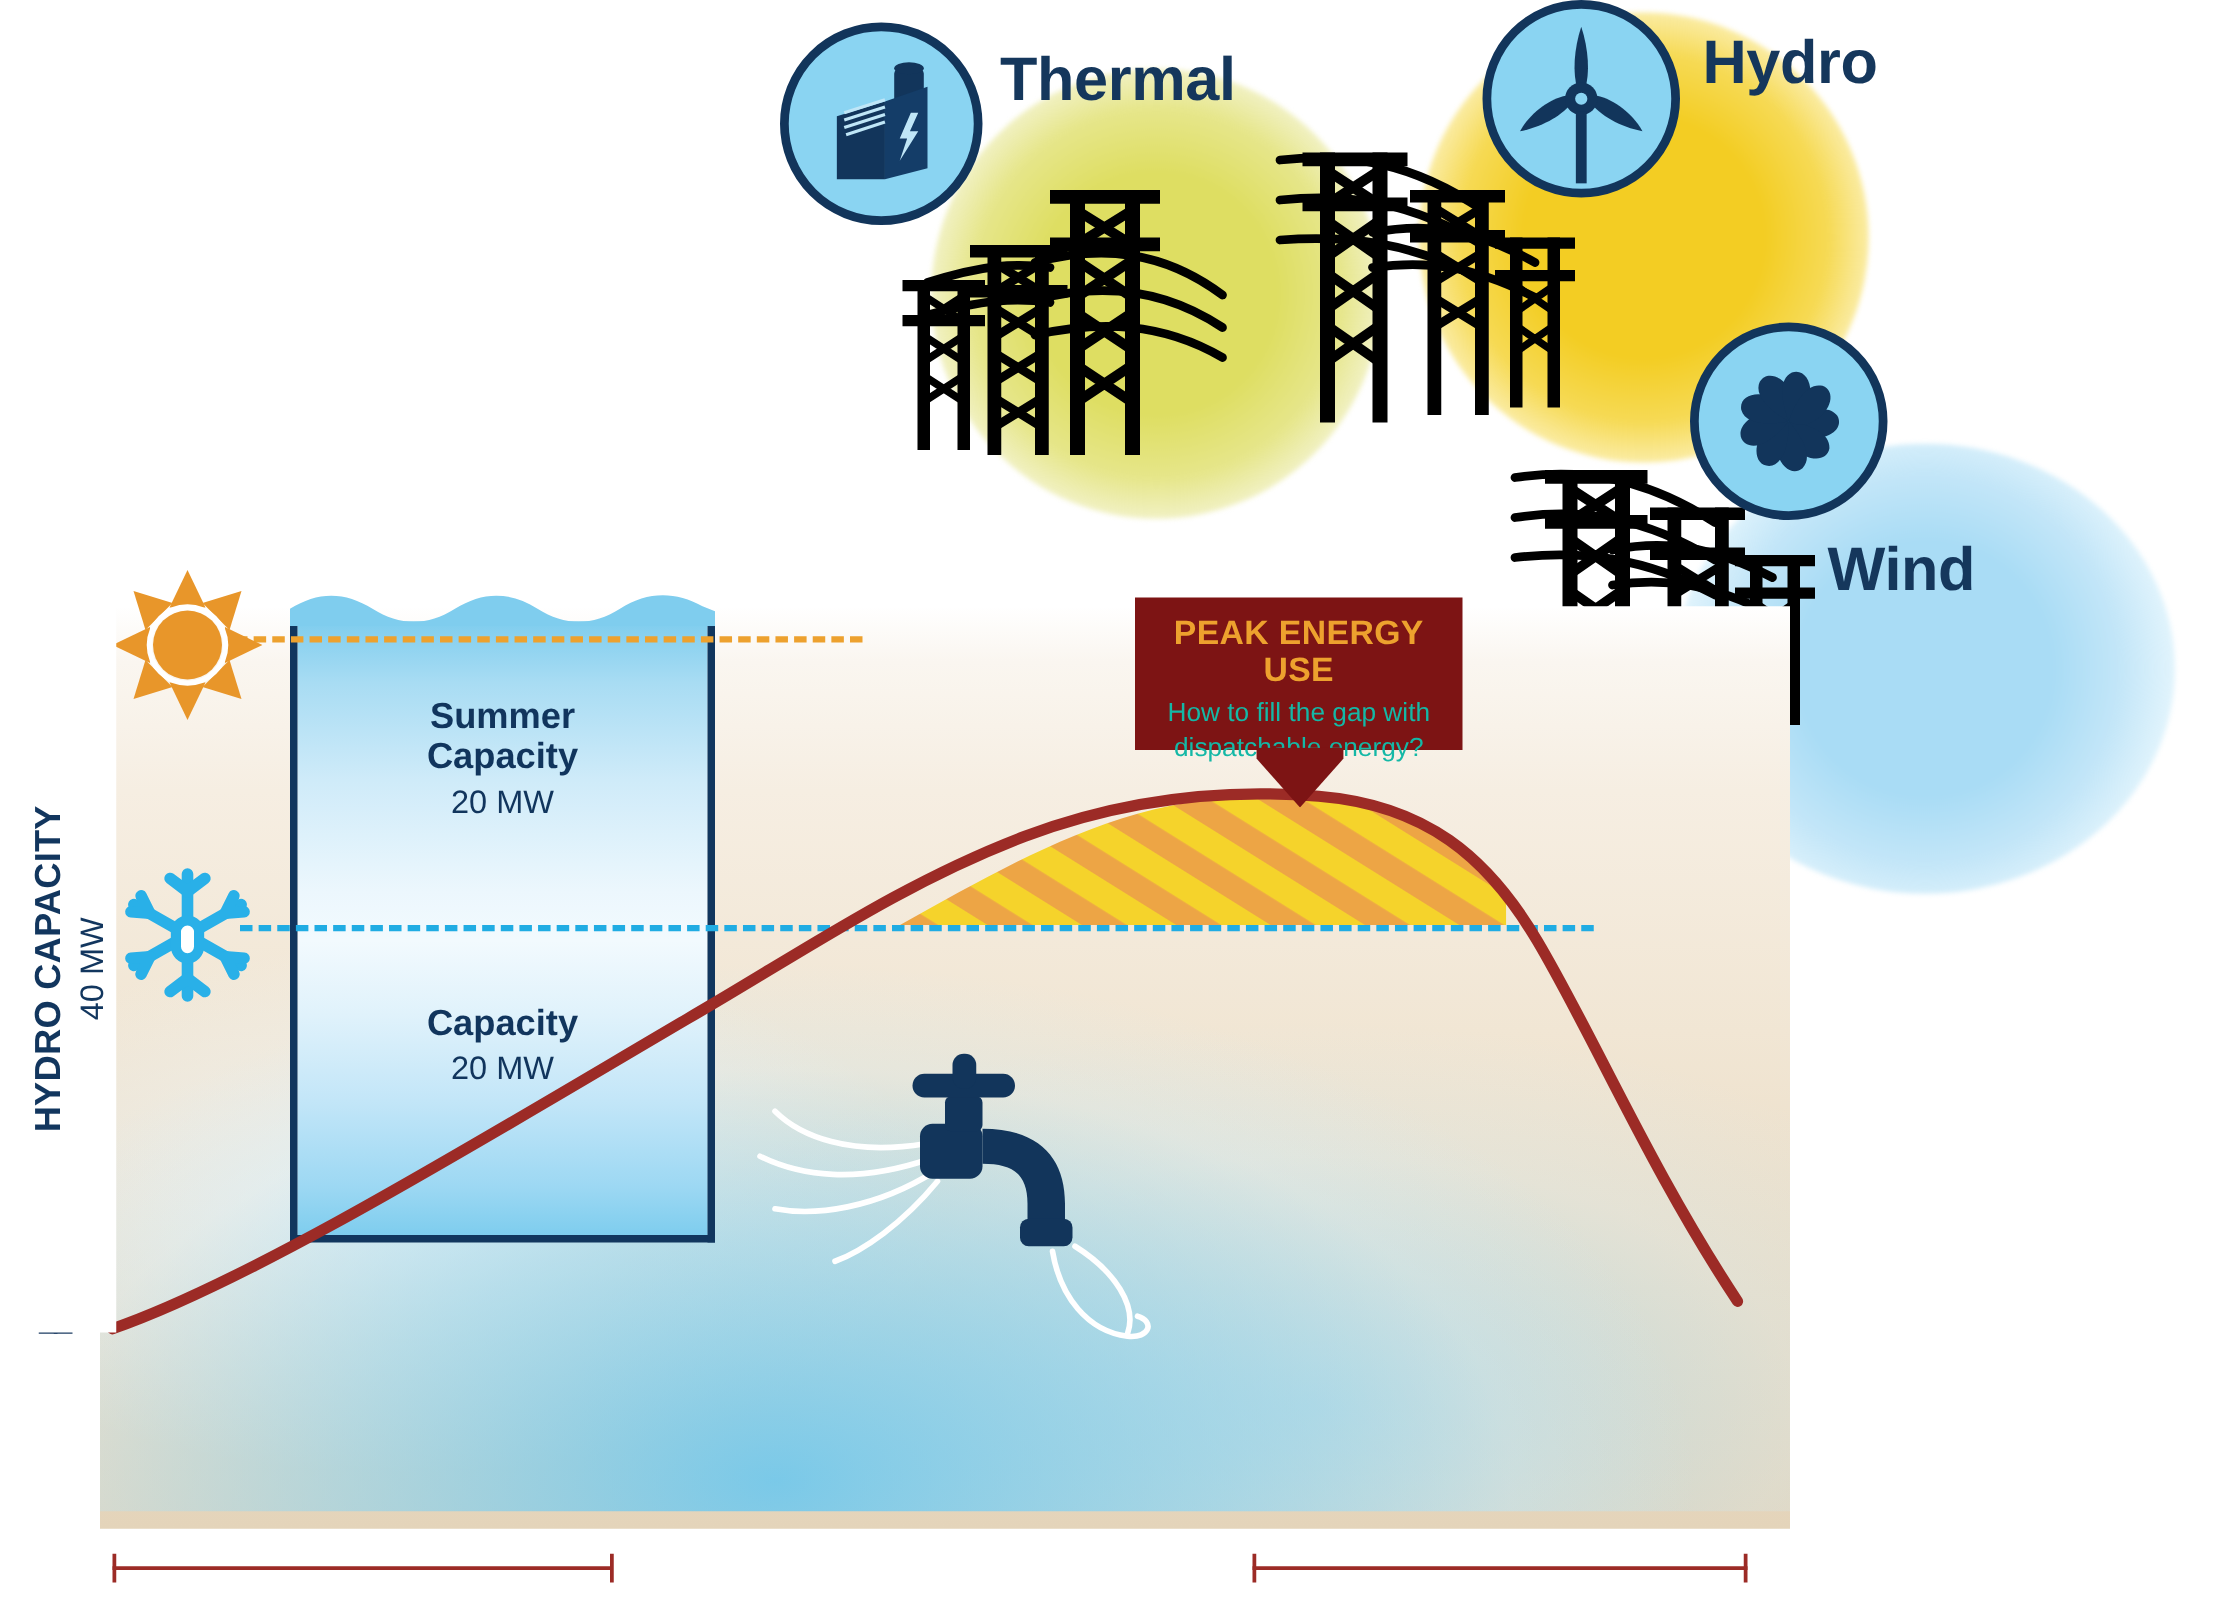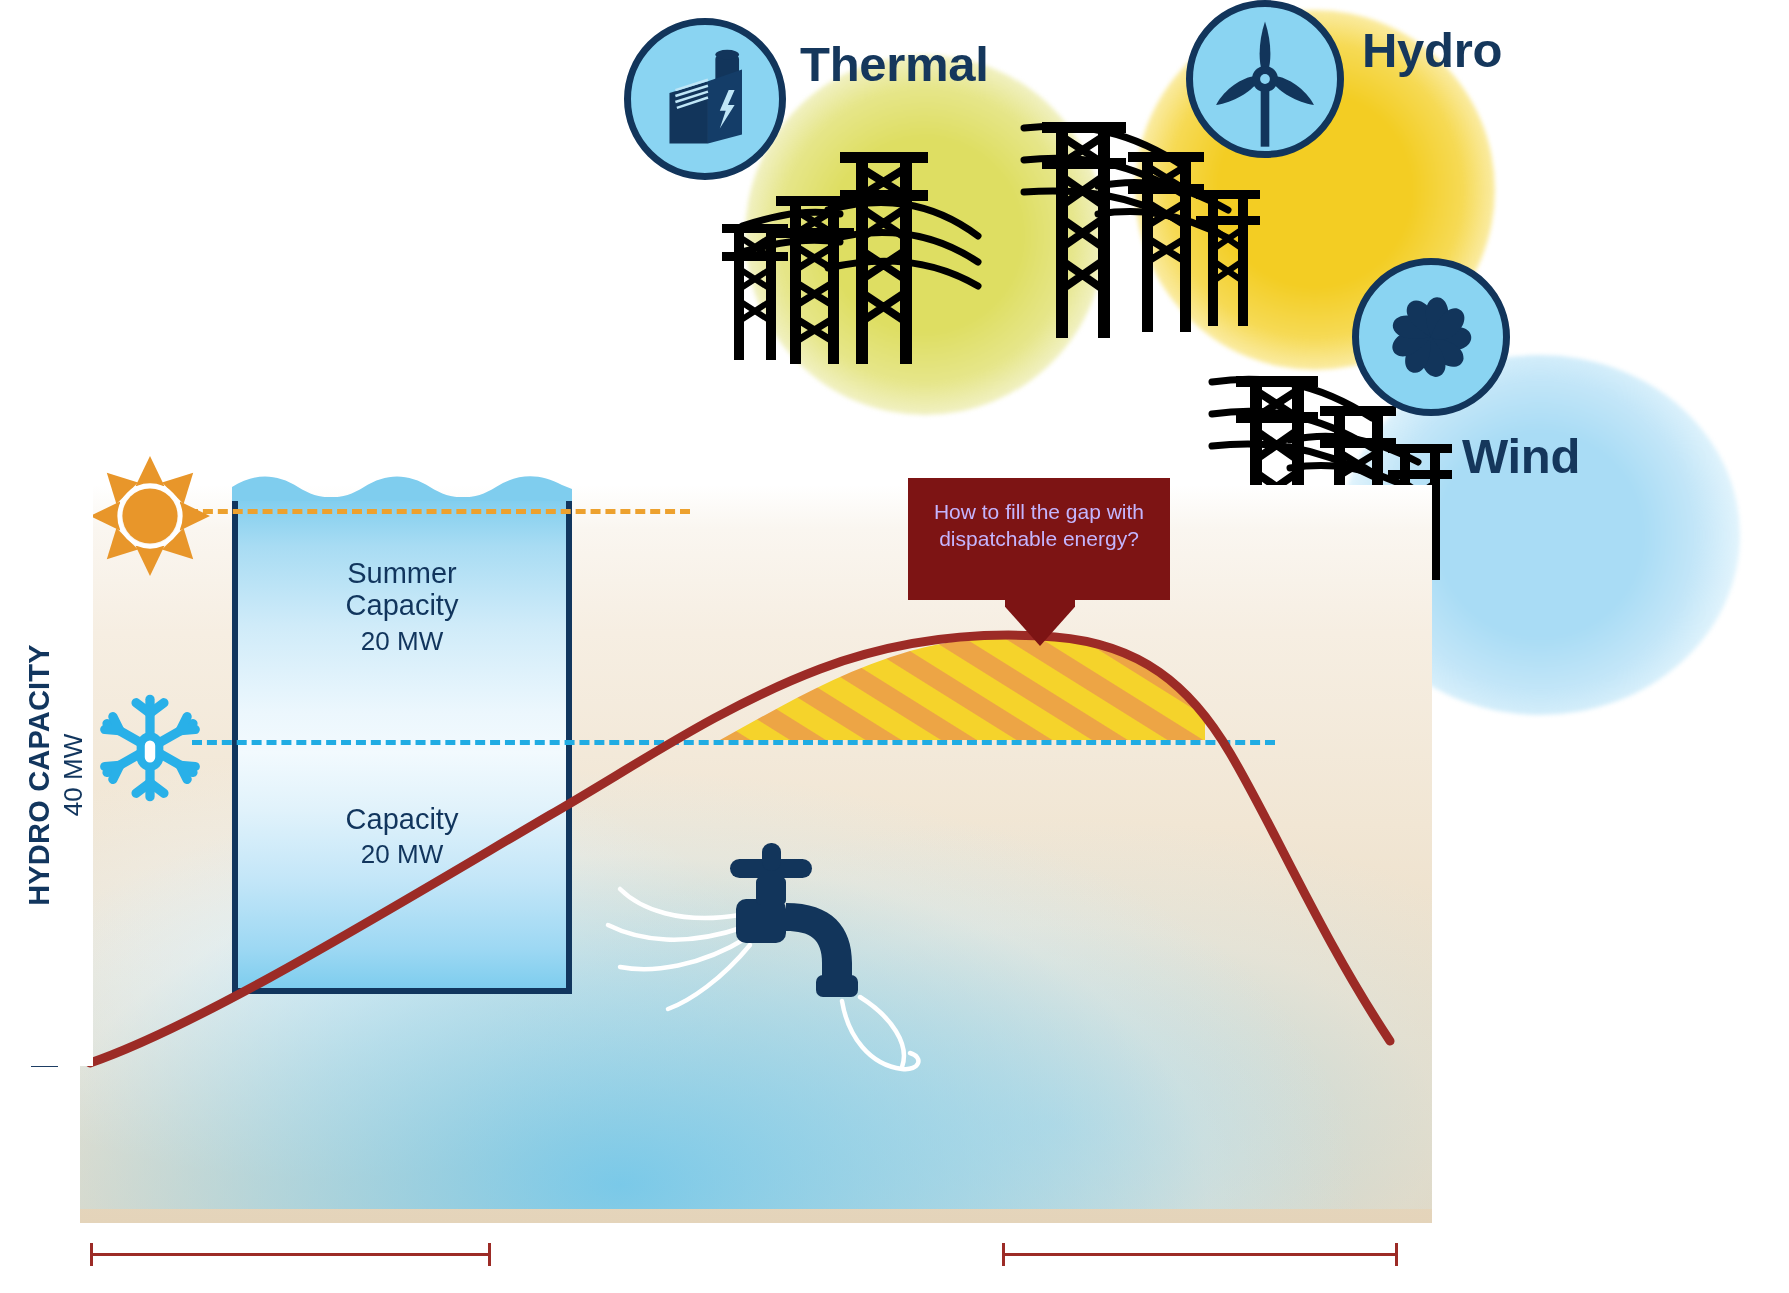--- a/index.html
+++ b/index.html
@@ -62,21 +62,21 @@
     padding-top:14px;
   }
   .callout .c-title{
     color:#eda12e;
     font-weight:bold;
     font-size:27px;
     letter-spacing:0.3px;
     line-height:1.1;
   }
   .callout .c-sub{
-    color:#c4b5fd;
+    color:#14b8a6;
     font-size:21px;
     line-height:1.3;
     margin-top:6px;
   }
   .callout-arrow{
     position:absolute;
     left:1005px;top:598px;
     width:70px;height:48px;
     background:#7d1414;
     clip-path:polygon(0 0,100% 0,100% 18%,50% 100%,0 18%);
@@ -135,21 +135,21 @@
   }
   .res-label{
     position:absolute;
     width:340px;
     left:152px;
     text-align:center;
     color:#11355d;
     pointer-events:none;
   }
   .res-label .big{
-    font-weight:normal;
+    font-weight:bold;
     font-size:29px;
     line-height:1.12;
   }
   .res-label .small{
     font-size:26px;
     margin-top:4px;
   }
 
   
   .dashline{position:absolute;height:0;border-top:5px dashed;}
@@ -510,20 +510,21 @@
       <path d="M50 80 L38 89 M50 80 L62 89"></path>
       <path d="M24 35 L11 34 M24 35 L18 23"></path>
       <path d="M76 65 L89 66 M76 65 L82 77"></path>
       <path d="M76 35 L89 34 M76 35 L82 23"></path>
       <path d="M24 65 L11 66 M24 65 L18 77"></path>
     </g>
     <rect x="42" y="40" width="16" height="26" rx="8" fill="#ffffff" stroke="#29b0e8" stroke-width="7"></rect>
   </svg>
 
   <div class="callout">
+    <div class="c-title">PEAK ENERGY USE</div>
     <div class="c-sub">How to fill the gap with</div>
     <div class="c-sub" style="margin-top:0;">dispatchable energy?</div>
   </div>
   <div class="callout-arrow"></div>
 
   <div id="yaxis">
     <div class="bar"></div>
     <div class="cap" style="top:0;"></div>
     <div class="cap" style="top:579px;"></div>
     <div id="ylabelwrap">

